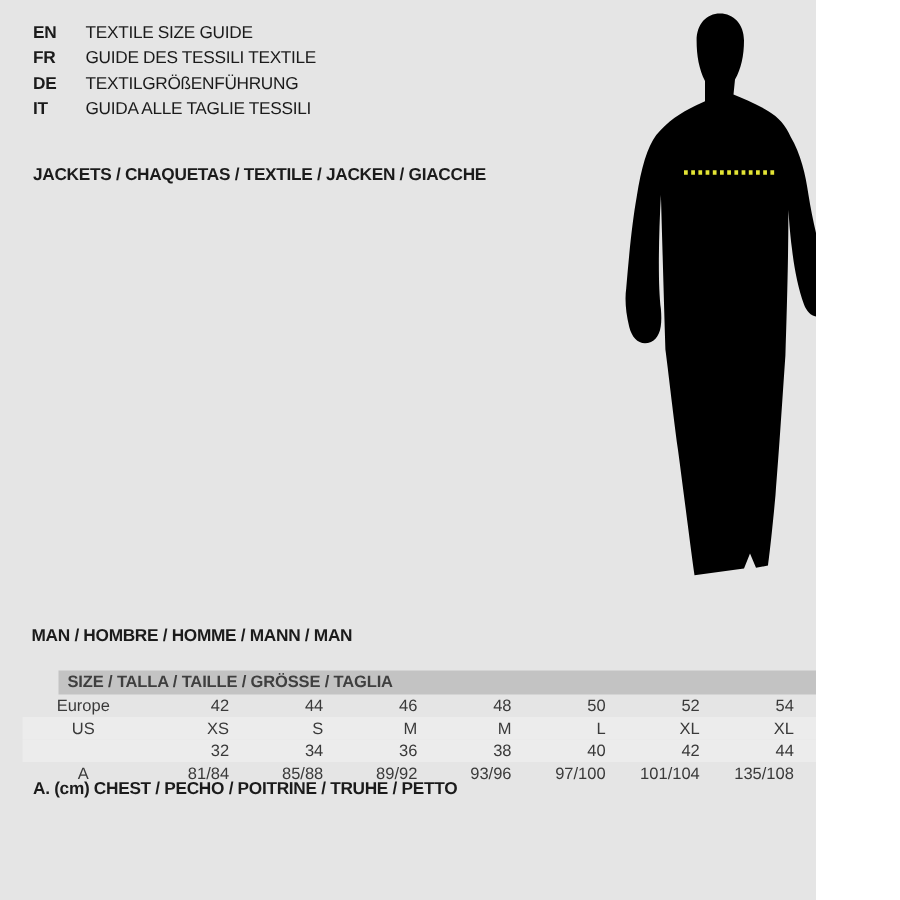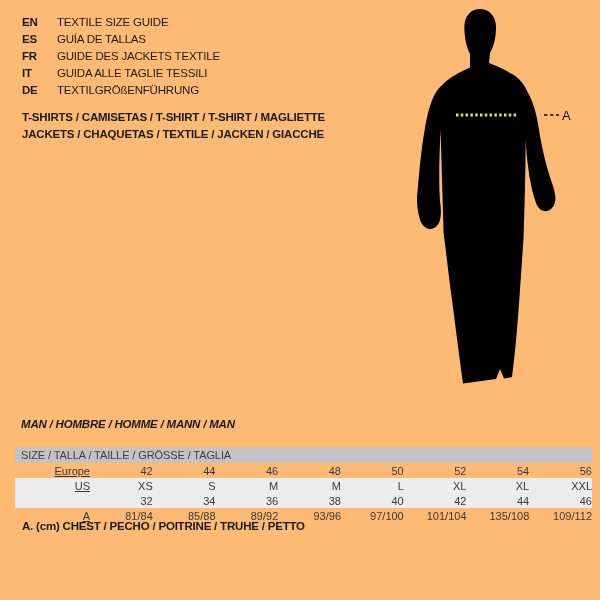--- a/index.html
+++ b/index.html
@@ -1,73 +1,68 @@
 <!DOCTYPE html>
 <html><head>
 <meta charset="utf-8">
 <style>
   html,body{margin:0;padding:0;background:#fff;}
   .canvas{
-    position:relative;width:600px;height:600px;background:#fdba74;overflow:hidden;
+    position:relative;width:544px;height:600px;background:#e5e5e5;overflow:hidden;
     font-family:"Liberation Sans",sans-serif;color:#1b1b1b;
   }
   
   .lang-list{position:absolute;left:22px;top:13px;}
   .lang-row{display:flex;height:17px;align-items:center;}
   .lang-code{width:35px;font-size:11.5px;font-weight:bold;letter-spacing:-0.2px;}
   .lang-label{font-size:11.5px;font-weight:normal;letter-spacing:-0.2px;white-space:nowrap;}
   
   .categories{position:absolute;left:22px;top:108px;}
   .cat-line{height:17px;display:flex;align-items:center;font-size:11.5px;font-weight:bold;letter-spacing:-0.2px;white-space:nowrap;}
   
   .figure-wrap{position:absolute;left:400px;top:0;width:200px;height:400px;}
   .figure-wrap svg{display:block;width:200px;height:400px;}
   
-  .man-title{position:absolute;left:21px;top:418px;font-size:11.5px;font-weight:bold;letter-spacing:-0.2px;font-style:italic;}
+  .man-title{position:absolute;left:21px;top:418px;font-size:11.5px;font-weight:bold;letter-spacing:-0.2px;}
   
   .size-table{position:absolute;left:15px;top:447px;width:577px;}
   .t-header{height:16px;display:flex;align-items:center;padding-left:6px;
-    font-size:11px;font-weight:normal;color:#3f3f3f;letter-spacing:-0.1px;}
+    font-size:11px;font-weight:bold;color:#3f3f3f;letter-spacing:-0.1px;margin-left:24px;}
   .t-row{height:15px;display:grid;grid-template-columns:75px repeat(8,1fr);
     align-items:center;font-size:11px;color:#3a3a3a;}
-  .t-label{padding-left:6px;text-align:right;text-decoration:underline;}
+  .t-label{padding-left:6px;text-align:center;}
   .t-cell{text-align:right;}
   
   .footnote{position:absolute;left:22px;top:520px;font-size:11.5px;font-weight:bold;letter-spacing:-0.2px;}
 </style>
 </head>
 <body>
 
 <div class="canvas">
 
   <div class="lang-list">
     <div class="lang-row">
       <span class="lang-code">EN</span>
       <span class="lang-label">TEXTILE SIZE GUIDE</span>
     </div>
     <div class="lang-row">
-      <span class="lang-code">ES</span>
-      <span class="lang-label">GUÍA DE TALLAS</span>
+      <span class="lang-code">FR</span>
+      <span class="lang-label">GUIDE DES TESSILI TEXTILE</span>
     </div>
     <div class="lang-row">
-      <span class="lang-code">FR</span>
-      <span class="lang-label">GUIDE DES JACKETS TEXTILE</span>
+      <span class="lang-code">DE</span>
+      <span class="lang-label">TEXTILGRÖßENFÜHRUNG</span>
     </div>
     <div class="lang-row">
       <span class="lang-code">IT</span>
       <span class="lang-label">GUIDA ALLE TAGLIE TESSILI</span>
     </div>
-    <div class="lang-row">
-      <span class="lang-code">DE</span>
-      <span class="lang-label">TEXTILGRÖßENFÜHRUNG</span>
-    </div>
   </div>
 
   <div class="categories">
-    <div class="cat-line">T-SHIRTS / CAMISETAS / T-SHIRT / T-SHIRT / MAGLIETTE</div>
     <div class="cat-line">JACKETS / CHAQUETAS / TEXTILE / JACKEN / GIACCHE</div>
   </div>
 
   <div class="figure-wrap">
     <svg viewBox="0 0 200 400" xmlns="http://www.w3.org/2000/svg">
       <path d="M 80 9
                C 89 9 96 16 96 27
                C 96 37 94 46 90 53
                L 89 63
                C 96 66 104 69 112 74

